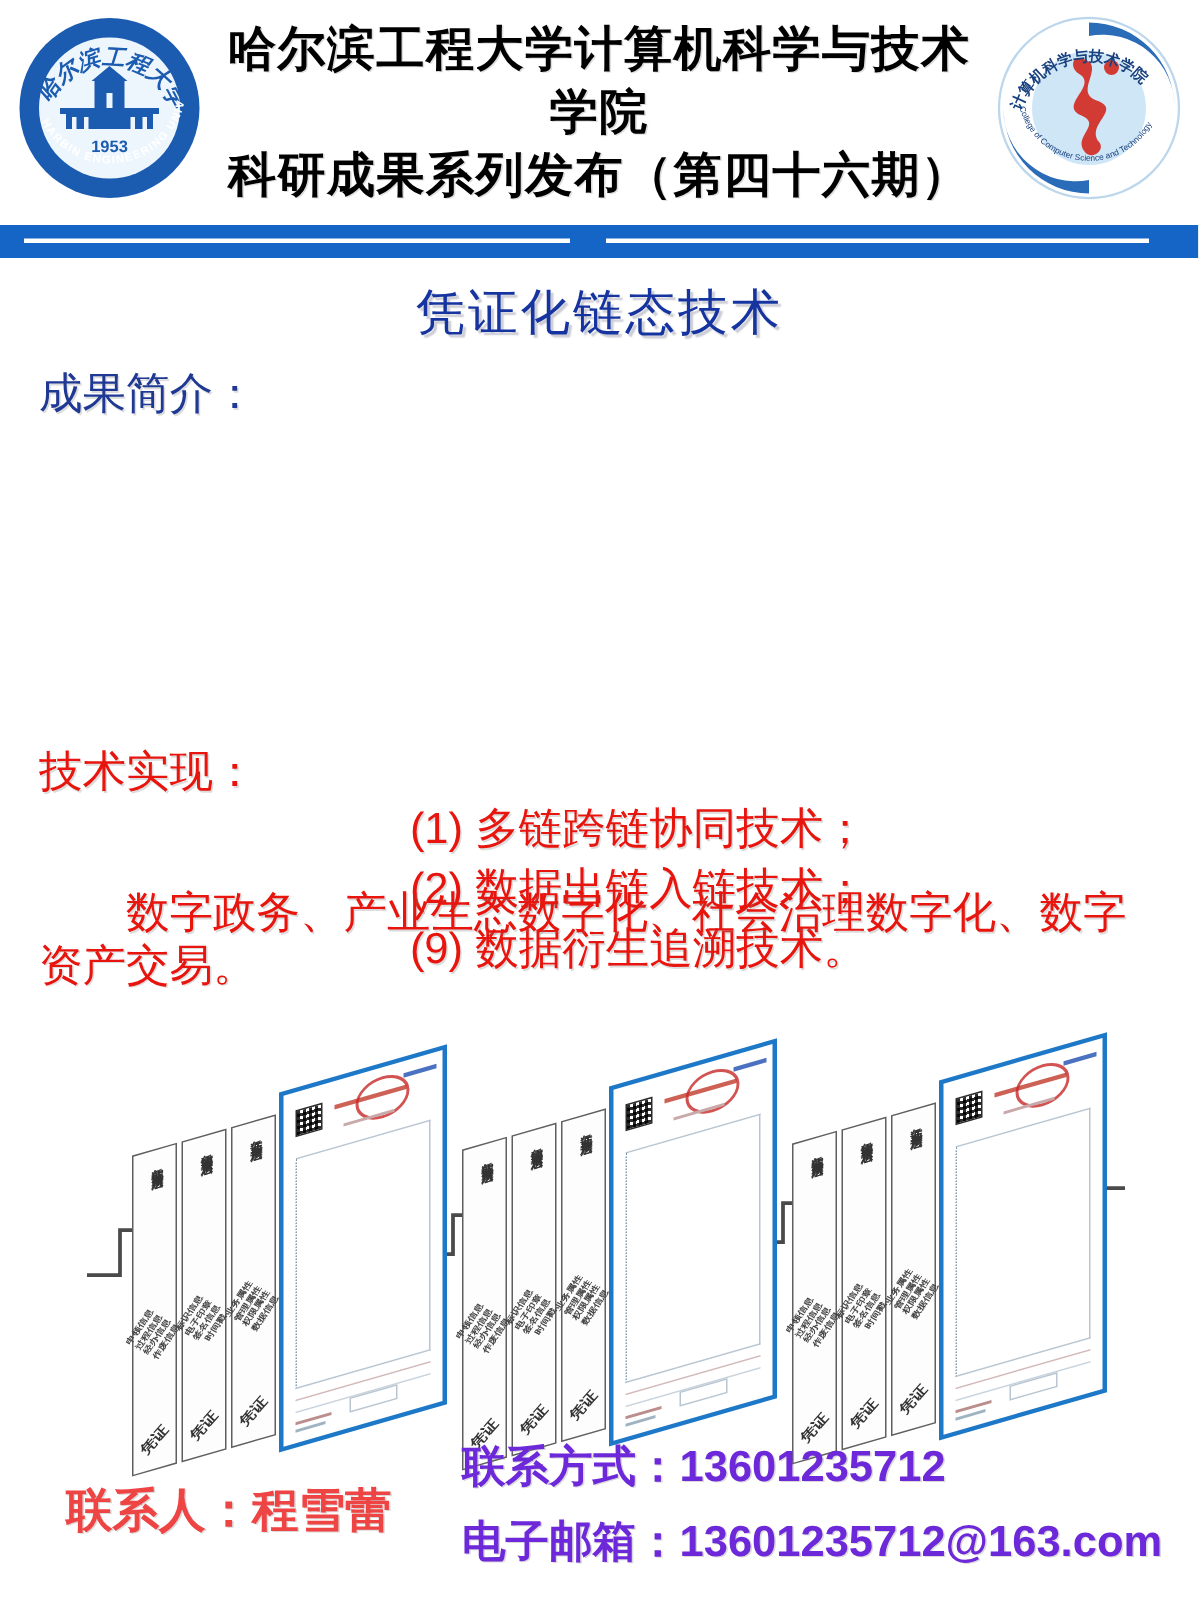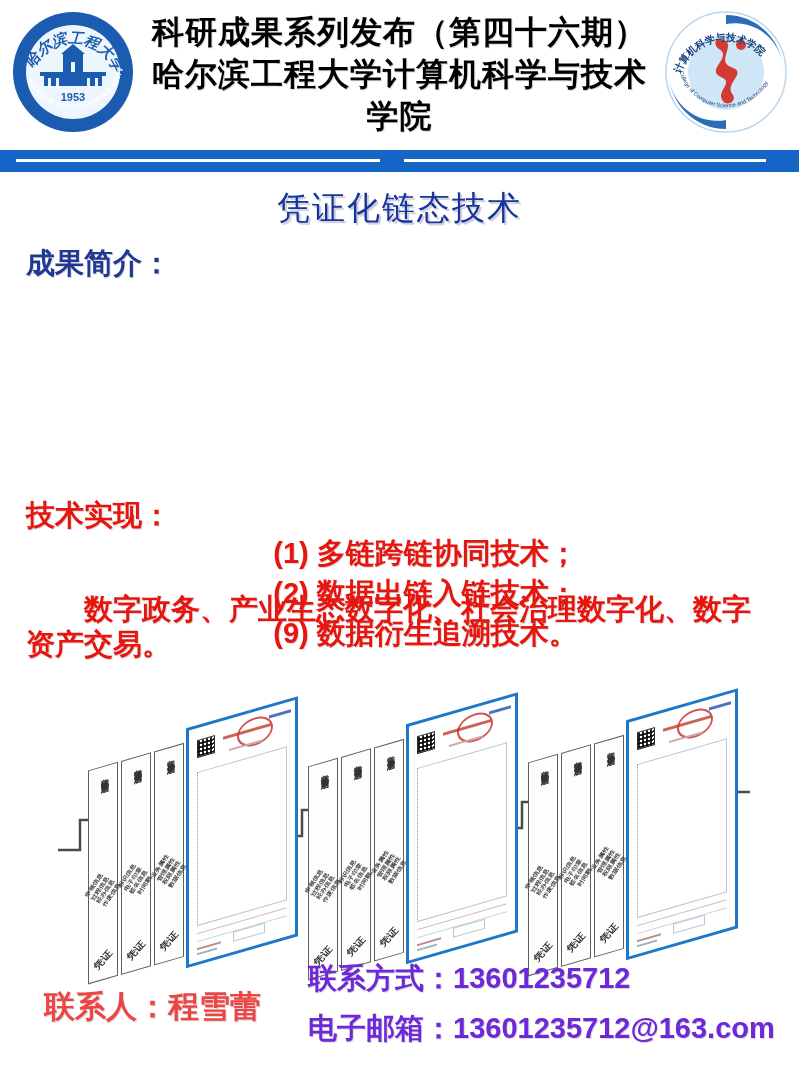--- a/index.html
+++ b/index.html
@@ -17,21 +17,21 @@
   .divider{position:absolute;top:150px;left:0;width:799px;height:22px;background:#1565c6;}
   .divider .wline{position:absolute;top:9px;height:3px;background:#ffffff;}
   .wline.left{left:16px;width:364px;}
   .wline.right{left:404px;width:362px;}
 
   
   .main-title{position:absolute;top:186px;left:0;width:799px;text-align:center;
               color:#16349f;font-size:33px;font-weight:400;letter-spacing:2px;
               text-shadow:2px 2px 1px rgba(140,140,160,.45);}
   .textblock{position:absolute;left:0;width:799px;box-sizing:border-box;padding:0 26px;
-             font-weight:700;font-size:29px;line-height:1.2;text-shadow:1px 1px 0 rgba(130,130,130,.28);}
+             font-weight:400;font-size:29px;line-height:1.2;text-shadow:1px 1px 0 rgba(130,130,130,.28);}
   .blue{color:#1e3894;}
   .red{color:#e8150e;}
   .intro{top:246px;}
   .para{text-indent:2em;margin:0;}
   .tech{top:452px;margin-top:46px;}
   .tech-item{padding-left:52px;line-height:1.38;text-align:center;}
   .apply{top:592px;}
 
   
   .diagram{position:absolute;top:698px;left:0;width:799px;height:268px;}
@@ -106,22 +106,22 @@
           <rect x="85" y="72" width="3" height="8" fill="#eef6fd"></rect>
         </g>
         <text x="63" y="95" text-anchor="middle" font-size="11" font-weight="bold" fill="#1b5cb0">1953</text>
         <text font-size="7.5" font-weight="bold" fill="#ffffff" letter-spacing="1">
           <textPath href="#botArcU" startOffset="10%">HARBIN ENGINEERING UNIVERSITY</textPath>
         </text>
       </svg>
     </div>
 
     <div class="header-titles">
+      <div>哈尔滨工程大学计算机科学与技术学院</div>
       <div>科研成果系列发布（第四十六期）</div>
-      <div>哈尔滨工程大学计算机科学与技术学院</div>
     </div>
 
     <div class="logo">
       <svg width="126" height="126" viewBox="0 0 126 126">
         <circle cx="63" cy="63" r="60" fill="#ffffff" stroke="#bcd6ec" stroke-width="1.5"></circle>
         <path d="M63 6 A57 57 0 0 1 120 63 A48 48 0 0 0 63 15 Z" fill="#2b6cb8"></path>
         <path d="M63 120 A57 57 0 0 1 6 63 A48 48 0 0 0 63 111 Z" fill="#2b6cb8"></path>
         <circle cx="63" cy="63" r="38" fill="#cfe6f7"></circle>
         <path d="M58 30 C76 34 52 52 68 58 C86 64 60 74 70 86 C74 92 64 98 60 92 C52 82 72 74 58 68 C42 61 70 48 56 40 C50 36 52 28 58 30 Z" fill="#d23b33"></path>
         <circle cx="78" cy="36" r="5" fill="#d23b33"></circle>

